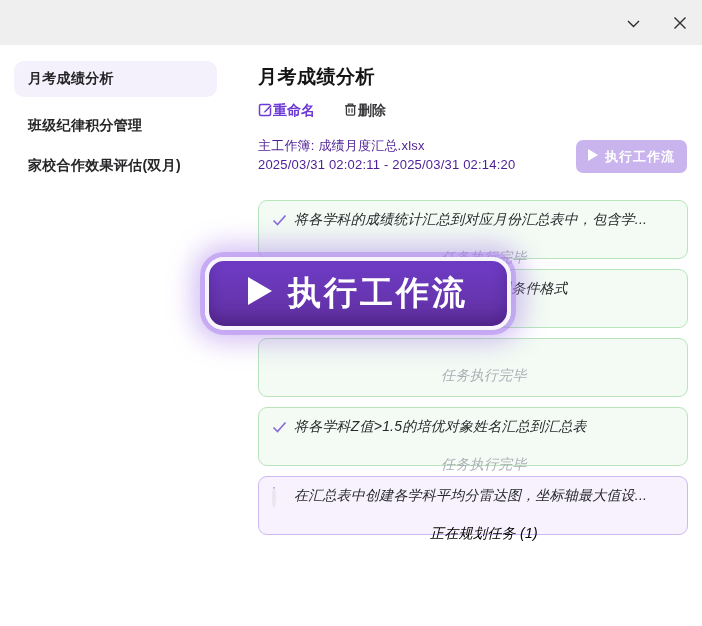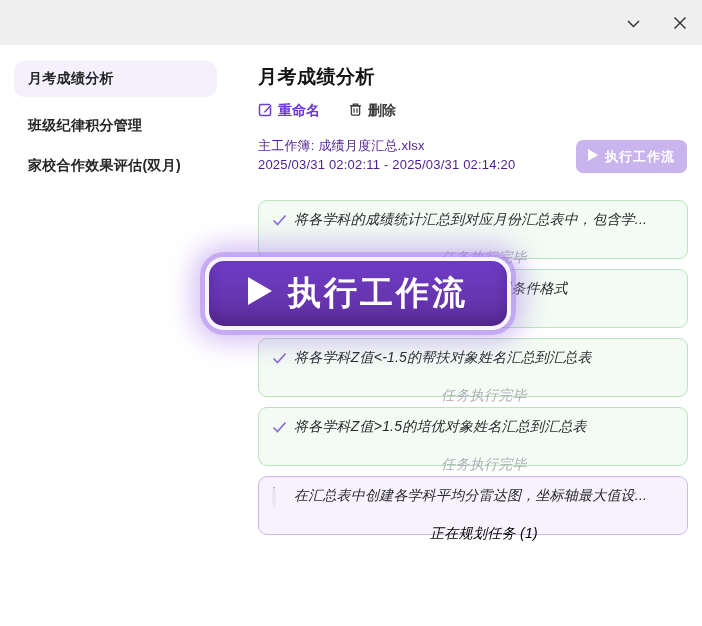--- a/index.html
+++ b/index.html
@@ -40,21 +40,21 @@
   
   .main-title{
     position:absolute;left:258px;top:64px;
     font-size:19px;font-weight:700;color:#141415;letter-spacing:.5px;
   }
   .actions{
     position:absolute;left:258px;top:102px;
     display:flex;align-items:center;gap:28px;
   }
   .action{
-    display:flex;gap:5px;
+    display:flex;
     font-size:14px;font-weight:700;cursor:pointer;
   }
   .action.rename{color:#6d3ad6;}
   .action.delete{color:#3a3a3c;}
   .meta{
     position:absolute;left:258px;
     font-size:13px;color:#4c1d95;letter-spacing:.2px;
   }
   .meta.workbook{top:137px;}
   .meta.times{top:157px;}
@@ -195,28 +195,20 @@
   </div>
 
   <div class="card done covered">
     <div class="row">
       <span class="text">置条件格式</span>
     </div>
 
   </div>
 
   <div class="card done">
-    <div class="row">
-      <span class="icon-slot">
-        <svg width="15" height="13" viewBox="0 0 15 13" fill="none">
-          <path d="M1.5 6.5 L5.5 10.5 L13.5 1.5" stroke="#8a6cd9" stroke-width="1.7" fill="none"></path>
-        </svg>
-      </span>
-      <span class="text">将各学科Z值&lt;-1.5的帮扶对象姓名汇总到汇总表</span>
-    </div>
     <div class="status">任务执行完毕</div>
   </div>
 
   <div class="card done">
     <div class="row">
       <span class="icon-slot">
         <svg width="15" height="13" viewBox="0 0 15 13" fill="none">
           <path d="M1.5 6.5 L5.5 10.5 L13.5 1.5" stroke="#8a6cd9" stroke-width="1.7" fill="none"></path>
         </svg>
       </span>

